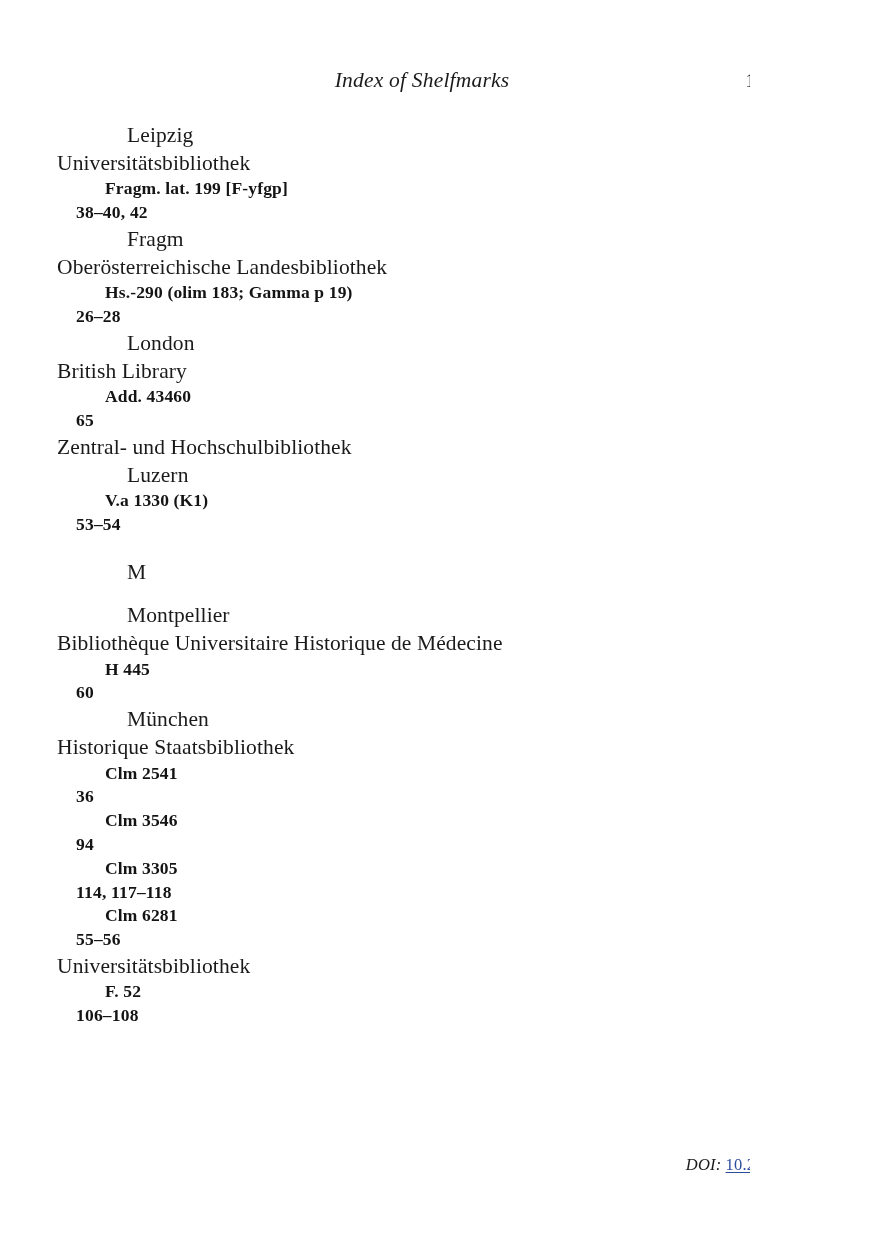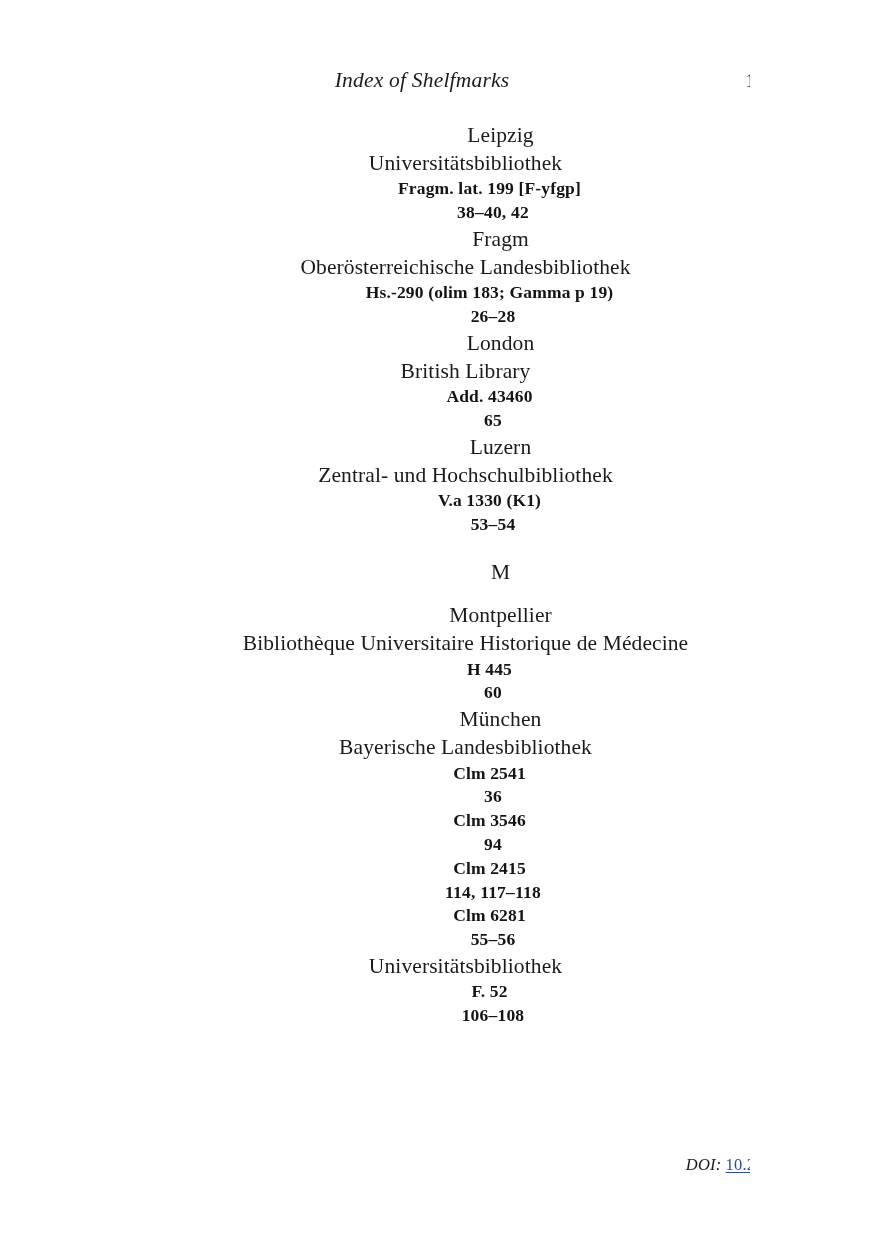--- a/index.html
+++ b/index.html
@@ -52,21 +52,20 @@
     color: #1b1b1b;
     letter-spacing: 0.3px;
   }
 
   
   .index-body {
     position: absolute;
     left: 0;
     top: 121px;
     width: 874px;
-    text-align: center;
   }
 
   .entry-line {
     display: block;
     white-space: nowrap;
   }
 
   
   .lvl-place {
     margin-left: 127px;
@@ -89,21 +88,21 @@
   .lvl-shelfmark {
     margin-left: 105px;
     font-size: 17.5px;
     line-height: 23.8px;
     font-weight: bold;
     color: #141414;
     letter-spacing: 0.15px;
   }
   
   .lvl-pages {
-    margin-left: 112px;
+    margin-left: 76px;
     font-size: 17.5px;
     line-height: 23.8px;
     font-weight: bold;
     color: #141414;
     letter-spacing: 0.2px;
   }
 
   
   .letter-heading {
     margin-left: 127px;
@@ -162,40 +161,40 @@
         <div class="entry-line lvl-shelfmark">Hs.-290 (olim 183; Gamma p 19)</div>
         <div class="entry-line lvl-pages">26–28</div>
       </div>
       <div>
         <div class="entry-line lvl-place">London</div>
         <div class="entry-line lvl-institution">British Library</div>
         <div class="entry-line lvl-shelfmark">Add. 43460</div>
         <div class="entry-line lvl-pages">65</div>
       </div>
       <div>
+        <div class="entry-line lvl-institution">Zentral- und Hochschulbibliothek</div>
         <div class="entry-line lvl-place">Luzern</div>
-        <div class="entry-line lvl-institution">Zentral- und Hochschulbibliothek</div>
         <div class="entry-line lvl-shelfmark">V.a 1330 (K1)</div>
         <div class="entry-line lvl-pages">53–54</div>
       </div>
       <div class="entry-line letter-heading">M</div>
       <div>
         <div class="entry-line lvl-place">Montpellier</div>
         <div class="entry-line lvl-institution">Bibliothèque Universitaire Historique de Médecine</div>
         <div class="entry-line lvl-shelfmark">H 445</div>
         <div class="entry-line lvl-pages">60</div>
       </div>
       <div>
         <div class="entry-line lvl-place">München</div>
-        <div class="entry-line lvl-institution">Bayerische Landesbibliothek</div>
+        <div class="entry-line lvl-institution">Historique Staatsbibliothek</div>
         <div class="entry-line lvl-shelfmark">Clm 2541</div>
         <div class="entry-line lvl-pages">36</div>
         <div class="entry-line lvl-shelfmark">Clm 3546</div>
         <div class="entry-line lvl-pages">94</div>
-        <div class="entry-line lvl-shelfmark">Clm 2415</div>
+        <div class="entry-line lvl-shelfmark">Clm 3305</div>
         <div class="entry-line lvl-pages">114, 117–118</div>
         <div class="entry-line lvl-shelfmark">Clm 6281</div>
         <div class="entry-line lvl-pages">55–56</div>
         <div class="entry-line lvl-institution">Universitätsbibliothek</div>
         <div class="entry-line lvl-shelfmark">F. 52</div>
         <div class="entry-line lvl-pages">106–108</div>
       </div>
     </div>
 
   <div class="doi-footer">

